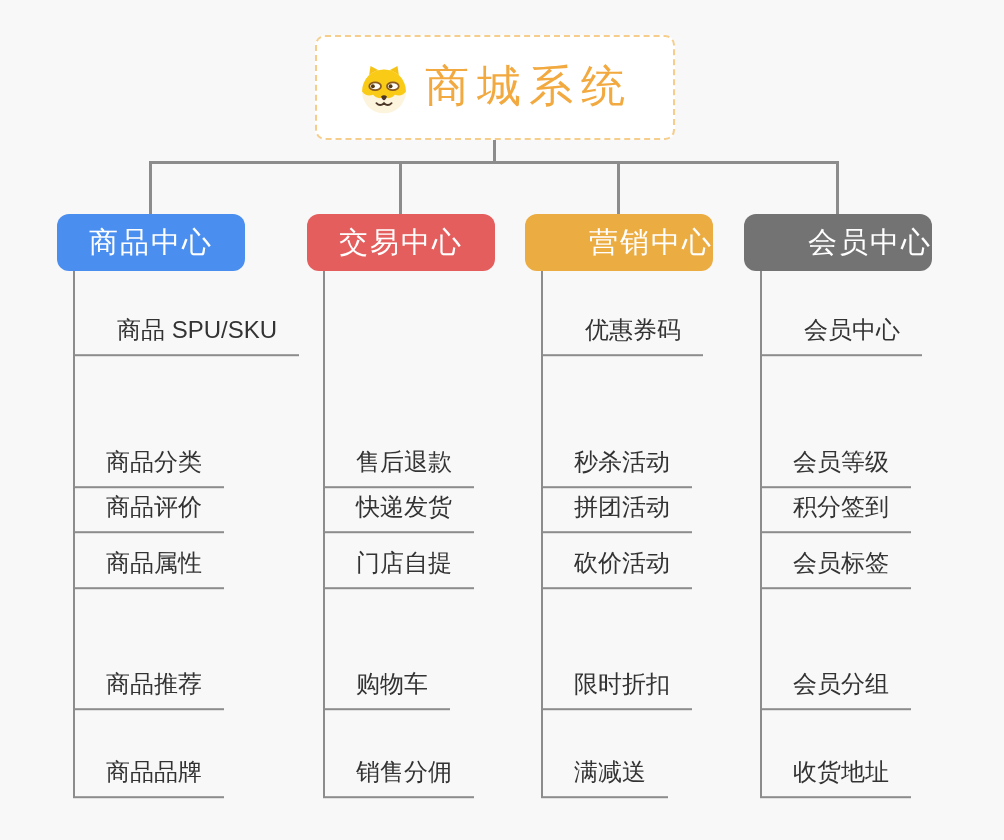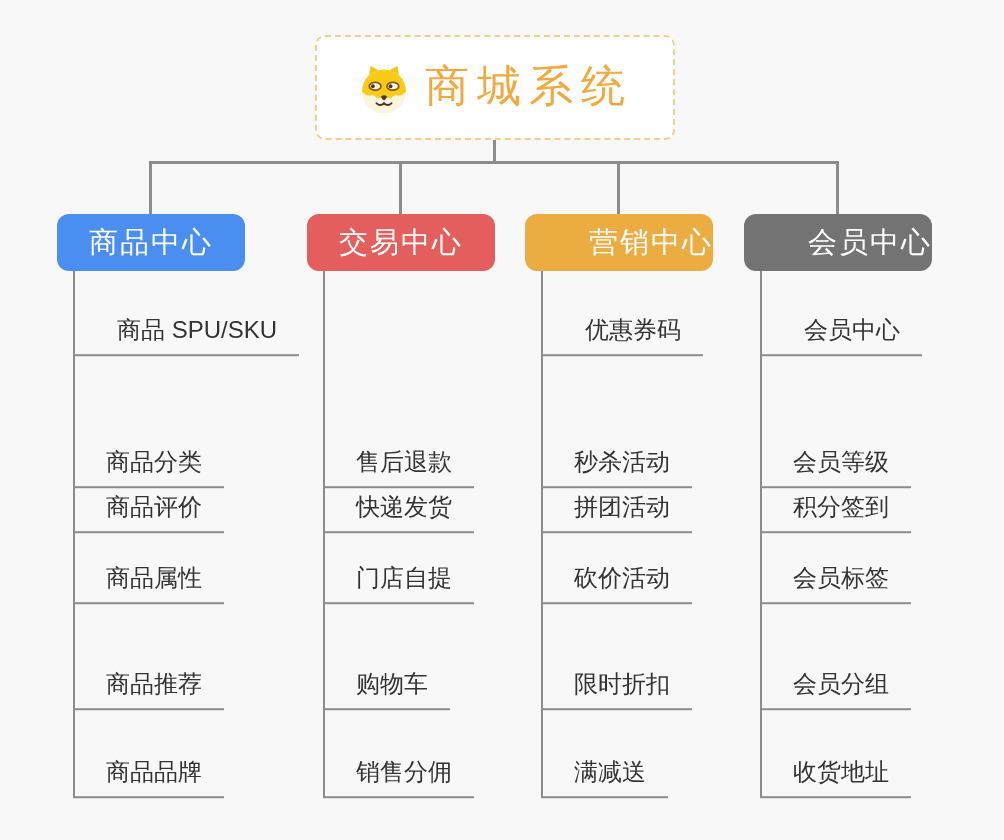--- a/index.html
+++ b/index.html
@@ -51,21 +51,21 @@
     position:absolute; left:16px; top:271px; width:2px; height:527px;
     background:#8c8c8c;
   }
 
   .leaf {
     position:absolute; left:16px; transform:translateY(-100%);
     white-space:nowrap; border-bottom:2px solid #8c8c8c;
     padding:0 22px 9px 33px; font-size:24px; color:#333333; line-height:1.2;
   }
   .i1 { top:356px;padding-left:44px; } .i2 { top:444px;margin-top:44px; } .i3 { top:533px; }
-  .i4 { top:604px; } .i5 { top:710px; } .i6 { top:798px; }
+  .i4 { top:589px; } .i5 { top:710px; } .i6 { top:798px; }
 </style>
 </head>
 <body>
 
 <div class="canvas">
 
   <div class="conn stub-root"></div>
   <div class="conn rail-h"></div>
   <div class="conn drop drop1"></div>
   <div class="conn drop drop2"></div>

